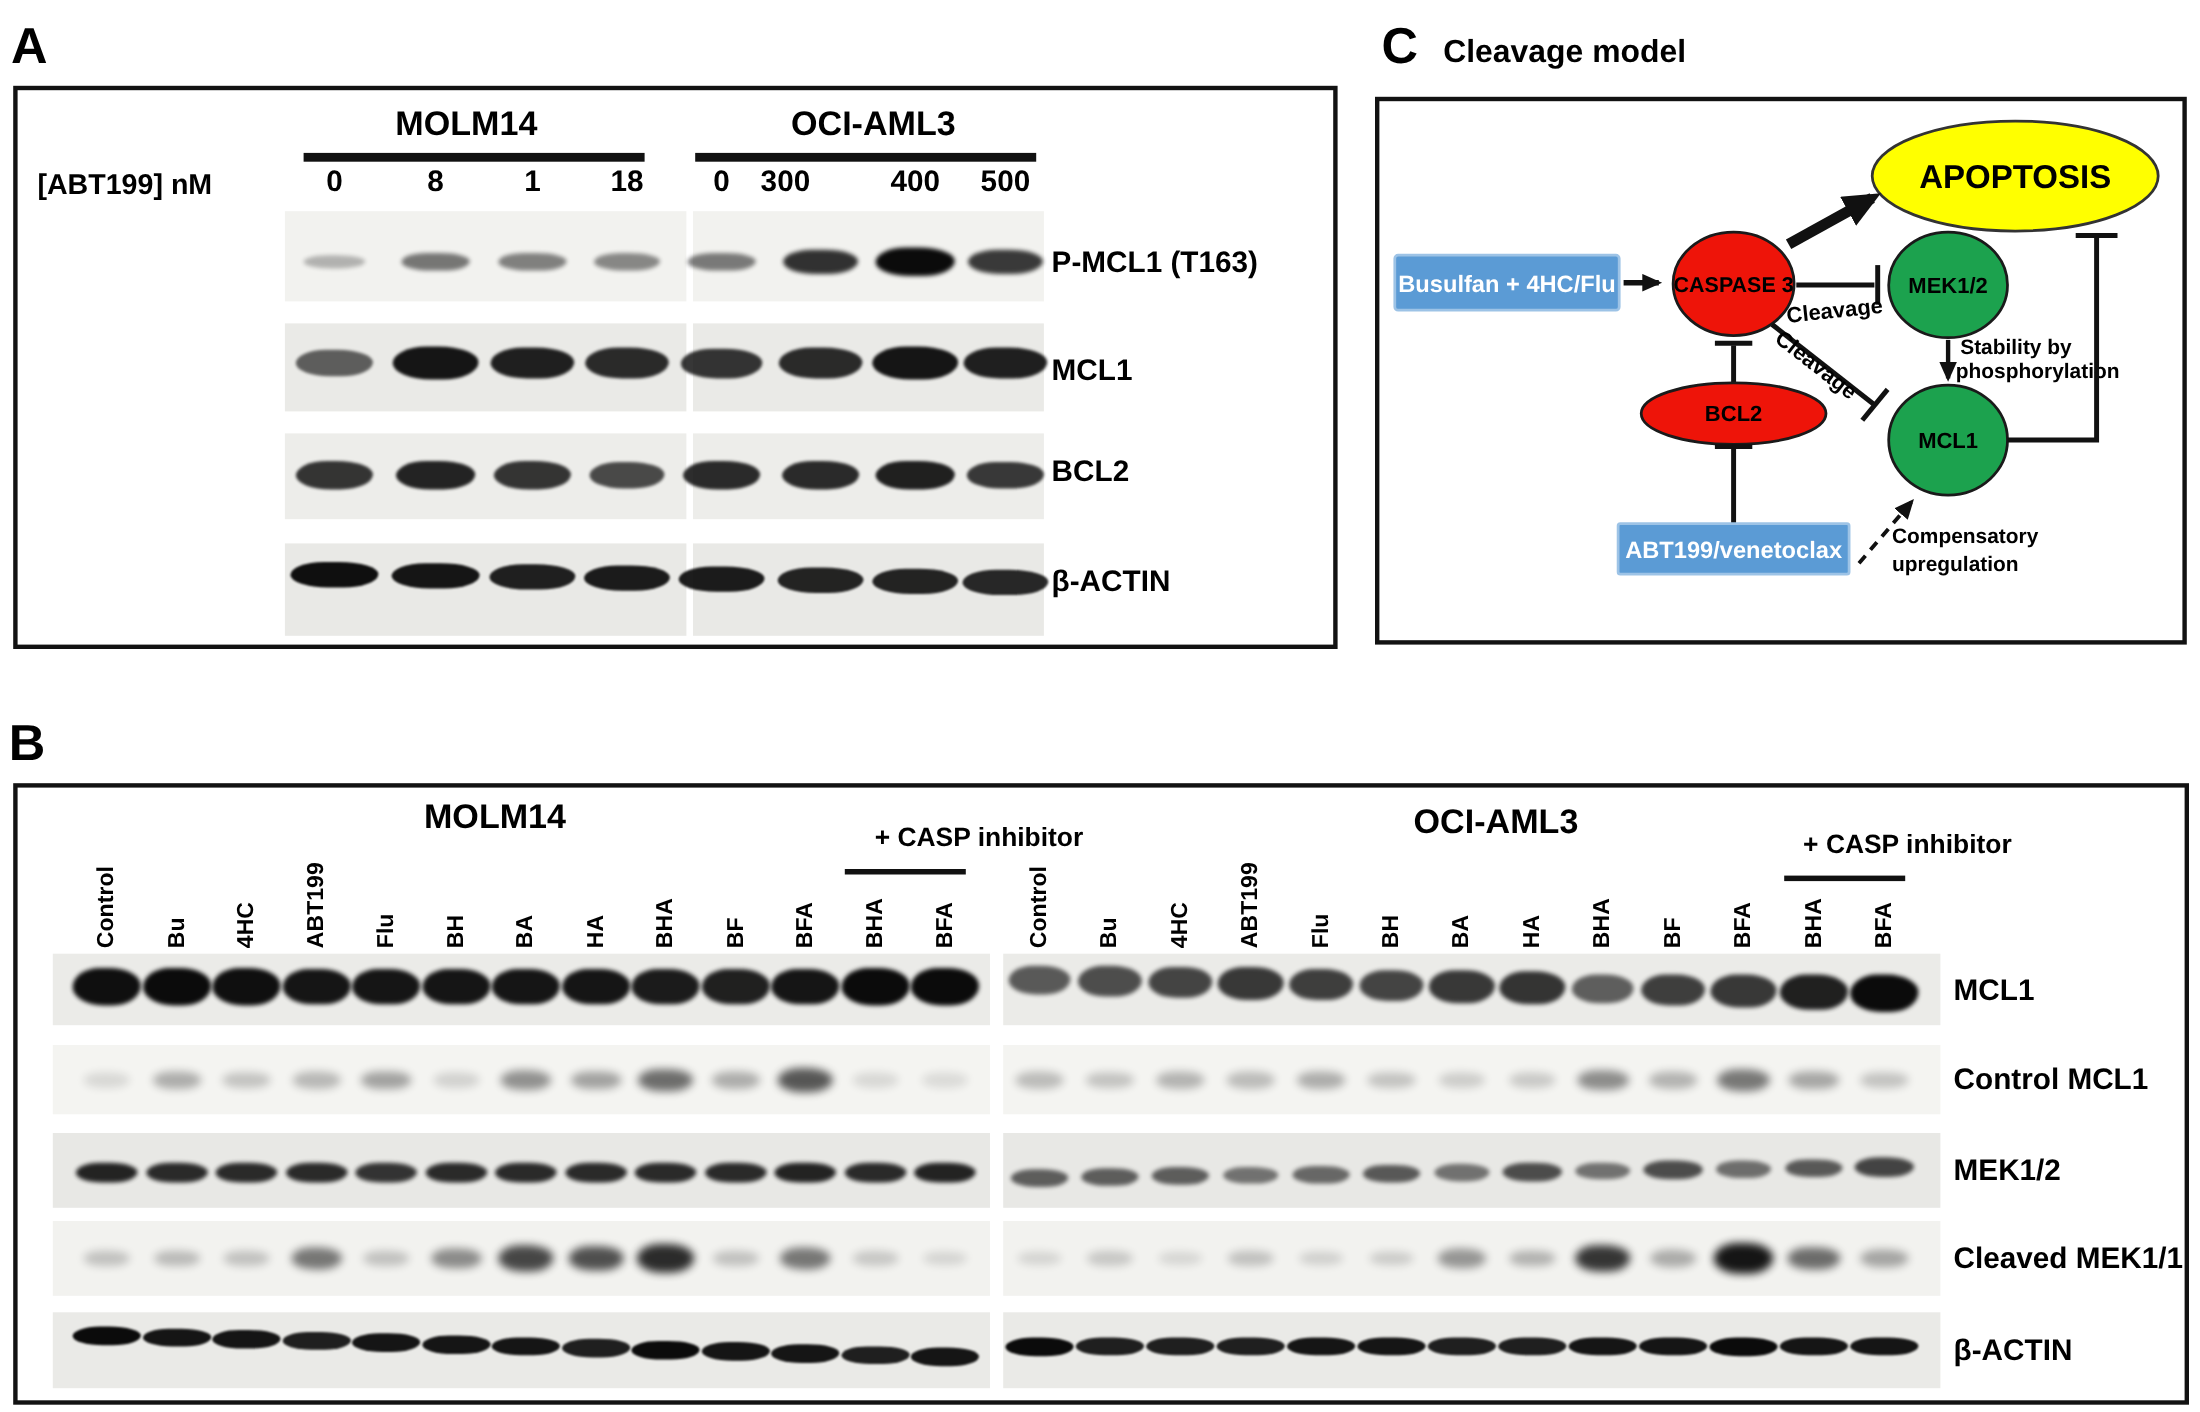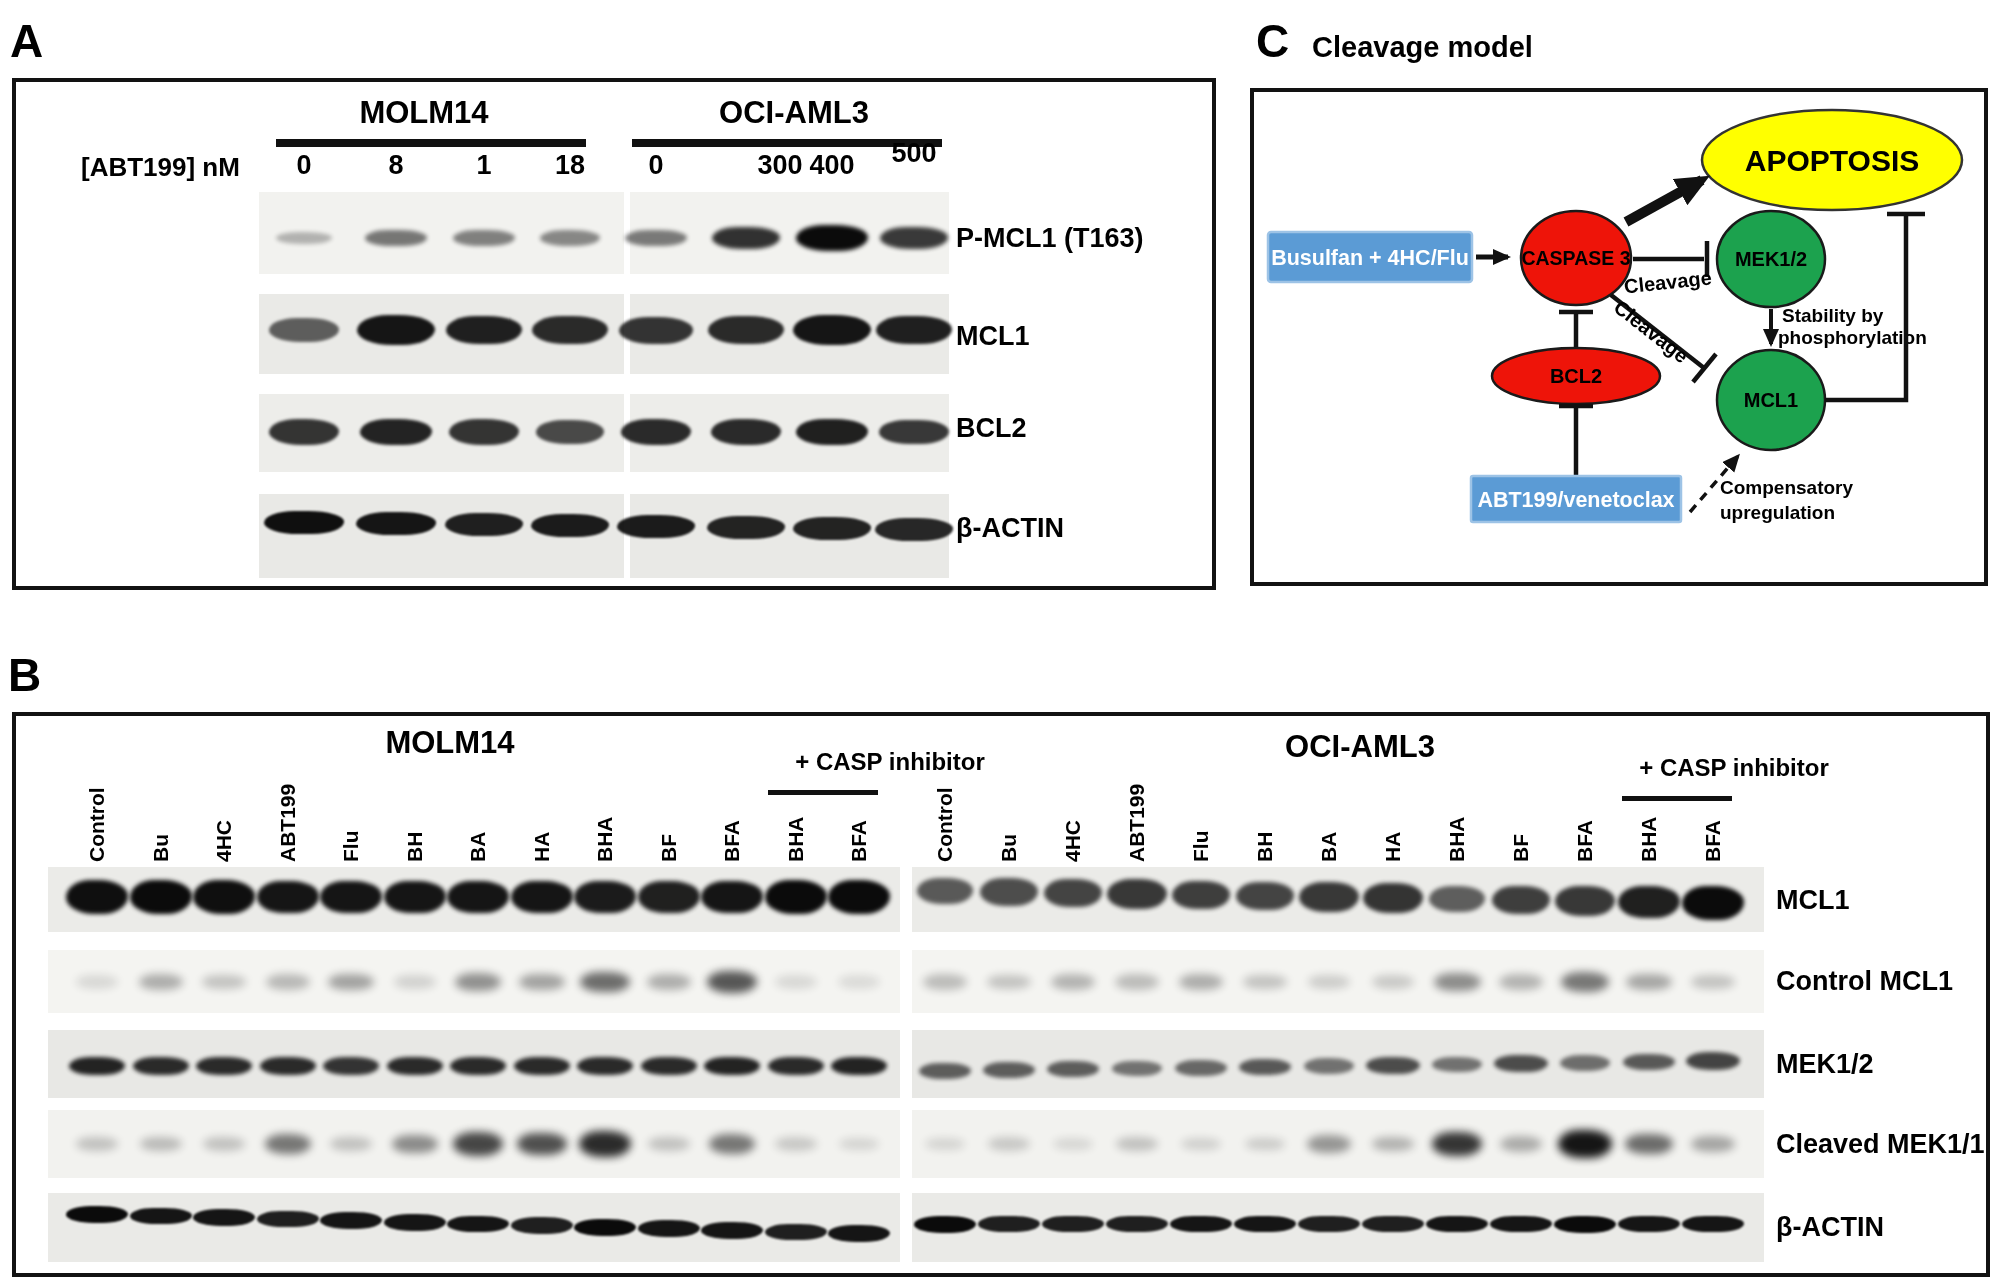--- a/index.html
+++ b/index.html
@@ -35,30 +35,30 @@
 
 <div id="page">
 
   <div class="pletter" style="left:10px;top:18px;">A</div>
 
   <div class="pbox" id="boxA" style="left:12px;top:78px;width:1204px;height:512px;">
     <div class="hdr" style="left:258px;top:14px;width:300px;">MOLM14</div>
     <div class="hdr" style="left:628px;top:14px;width:300px;">OCI-AML3</div>
     <div class="uline" style="left:260px;top:57px;width:310px;"></div>
     <div class="uline" style="left:616px;top:57px;width:310px;"></div>
-    <div class="doseaxis" style="left:18px;top:70px;margin-left:47px;">[ABT199] nM</div>
+    <div class="doseaxis" style="left:18px;top:70px;">[ABT199] nM</div>
     <div id="doseLabelsA">
         <div class="doselbl" style="left: 243px; top: 68px;">0</div>
         <div class="doselbl" style="left: 335px; top: 68px;">8</div>
         <div class="doselbl" style="left: 423px; top: 68px;">1</div>
         <div class="doselbl" style="left: 509px; top: 68px;">18</div>
         <div class="doselbl" style="left: 595px; top: 68px;">0</div>
-        <div class="doselbl" style="left: 719px; top: 68px;">300</div>
+        <div class="doselbl" style="left: 653px; top: 68px;">300</div>
         <div class="doselbl" style="left: 771px; top: 68px;">400</div>
-        <div class="doselbl" style="left: 853px; top: 56px;">500</div>
+        <div class="doselbl" style="left: 853px; top: 68px;">500</div>
       </div>
     <div id="blotsA">
         <div class="strip" style="left: 243px; top: 110px; width: 365px; height: 82px; background: rgb(242, 242, 239);"></div>
         <div class="strip" style="left: 614px; top: 110px; width: 319px; height: 82px; background: rgb(242, 242, 239);"></div>
         <div class="band" style="left: 259.648px; top: 150.098px; width: 56.704px; height: 11.804px; opacity: 0.2746; filter: blur(2px); background: rgb(11, 11, 11); border-radius: 46% 54% 48% 52% / 60% 55% 62% 58%;"></div>
         <div class="band" style="left: 348.96px; top: 147.55px; width: 62.08px; height: 16.9px; opacity: 0.535; filter: blur(2px); background: rgb(11, 11, 11); border-radius: 46% 54% 48% 52% / 60% 55% 62% 58%;"></div>
         <div class="band" style="left: 437.44px; top: 148.005px; width: 61.12px; height: 15.99px; opacity: 0.4885; filter: blur(2px); background: rgb(11, 11, 11); border-radius: 46% 54% 48% 52% / 60% 55% 62% 58%;"></div>
         <div class="band" style="left: 523.728px; top: 148.278px; width: 60.544px; height: 15.444px; opacity: 0.4606; filter: blur(2px); background: rgb(11, 11, 11); border-radius: 46% 54% 48% 52% / 60% 55% 62% 58%;"></div>
         <div class="band" style="left: 609.152px; top: 147.732px; width: 61.696px; height: 16.536px; opacity: 0.5164; filter: blur(2px); background: rgb(11, 11, 11); border-radius: 46% 54% 48% 52% / 60% 55% 62% 58%;"></div>
         <div class="band" style="left: 695.888px; top: 144.638px; width: 68.224px; height: 22.724px; opacity: 0.8326; filter: blur(2px); background: rgb(11, 11, 11); border-radius: 46% 54% 48% 52% / 60% 55% 62% 58%;"></div>

